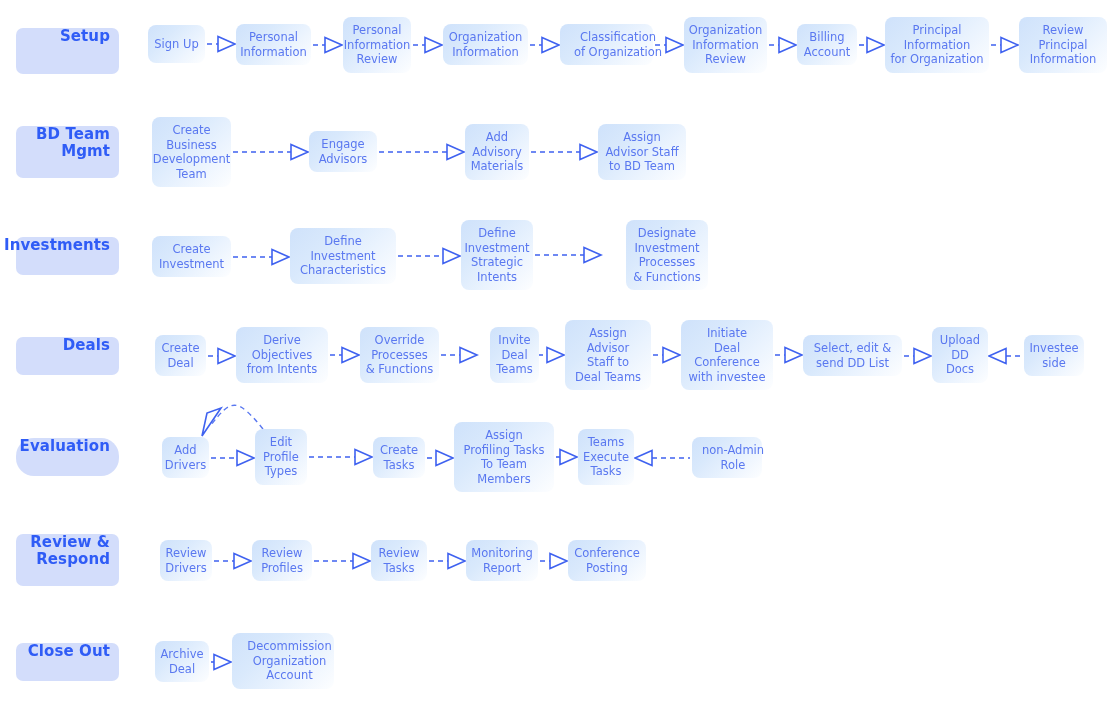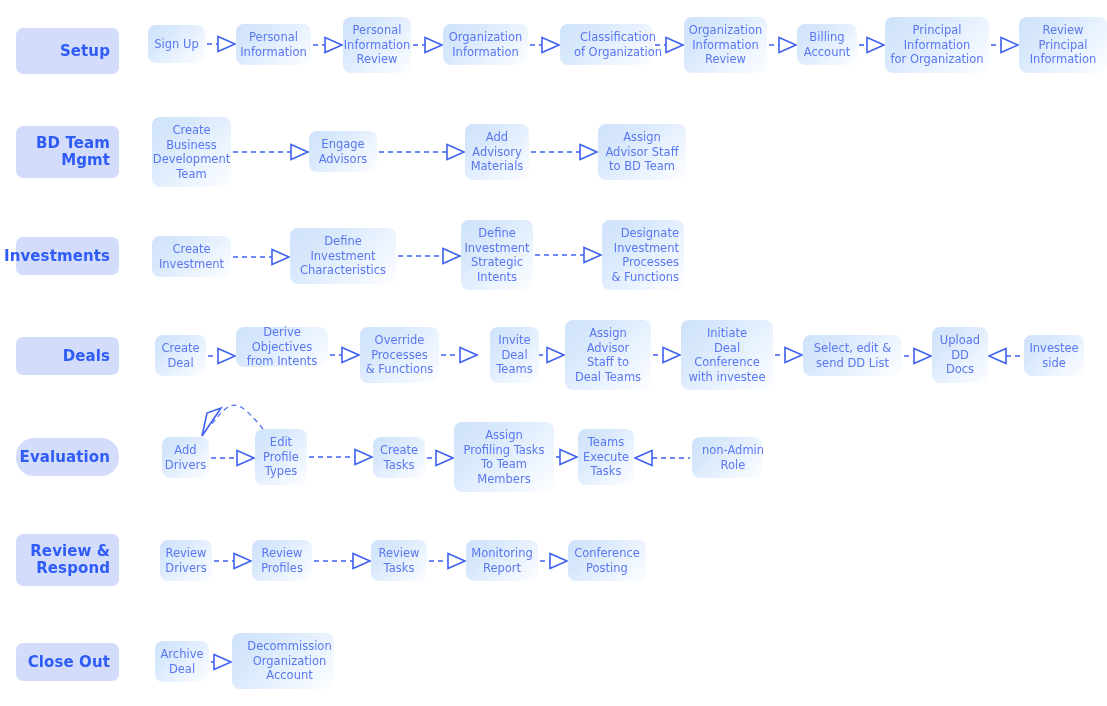--- a/index.html
+++ b/index.html
@@ -30,21 +30,20 @@
     border-radius: 7px;
     color: #2f5cf6;
     font-weight: bold;
     font-size: 15px;
     line-height: 17px;
     text-align: right;
     padding: 0 9px 0 6px;
     display: flex;
     flex-direction: column;
     align-items: flex-end;
-    justify-content: center;
     letter-spacing: .1px;
   }
   .lane-label span { display: block; white-space: nowrap; }
 
   
   .node {
     position: absolute;
     box-sizing: border-box;
     border-radius: 8px;
     background: linear-gradient(135deg, #cfe2fb 0%, #d9e9fc 32%, #eaf3fe 64%, #fdfeff 100%);
@@ -315,31 +314,31 @@
       <span>Define</span>
       <span>Investment</span>
       <span>Characteristics</span>
     </div>
     <div class="node" style="left: 461px; top: 220px; width: 72px; height: 70px;">
       <span>Define</span>
       <span>Investment</span>
       <span>Strategic</span>
       <span>Intents</span>
     </div>
-    <div class="node" style="left: 602px; top: 220px; width: 82px; height: 70px; align-items: flex-end;">
+    <div class="node" style="left: 626px; top: 220px; width: 82px; height: 70px;">
       <span>Designate</span>
       <span>Investment</span>
       <span>Processes</span>
       <span>&amp; Functions</span>
     </div>
     <div class="node" style="left: 155px; top: 335px; width: 51px; height: 41px;">
       <span>Create</span>
       <span>Deal</span>
     </div>
-    <div class="node" style="left: 236px; top: 327px; width: 92px; height: 40px; align-items: center;">
+    <div class="node" style="left: 236px; top: 327px; width: 92px; height: 56px; align-items: center;">
       <span>Derive</span>
       <span>Objectives</span>
       <span>from Intents</span>
     </div>
     <div class="node" style="left: 360px; top: 327px; width: 79px; height: 56px;">
       <span>Override</span>
       <span>Processes</span>
       <span>&amp; Functions</span>
     </div>
     <div class="node" style="left: 490px; top: 327px; width: 49px; height: 56px;">

